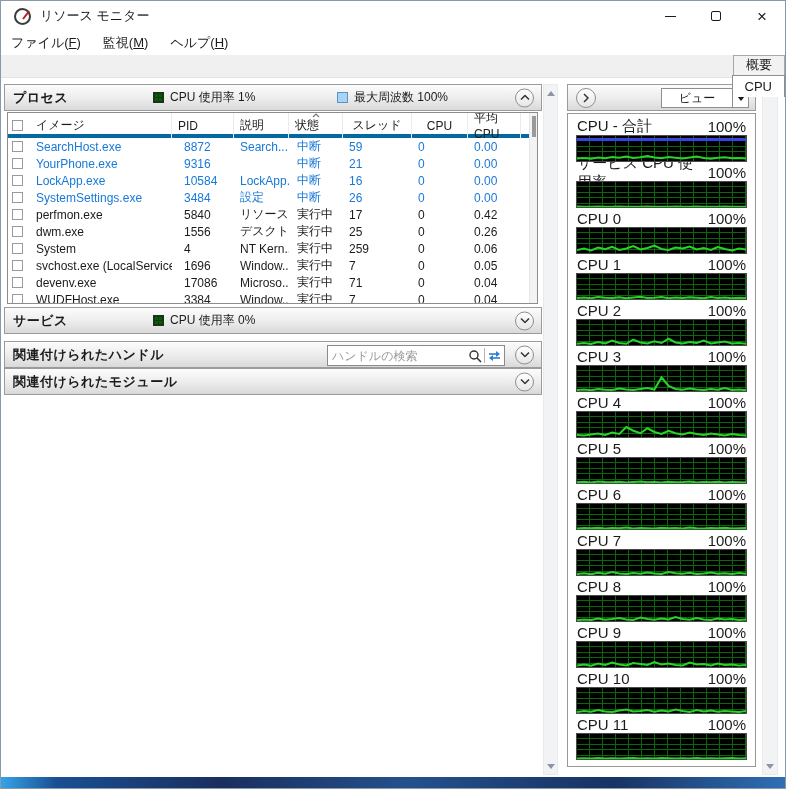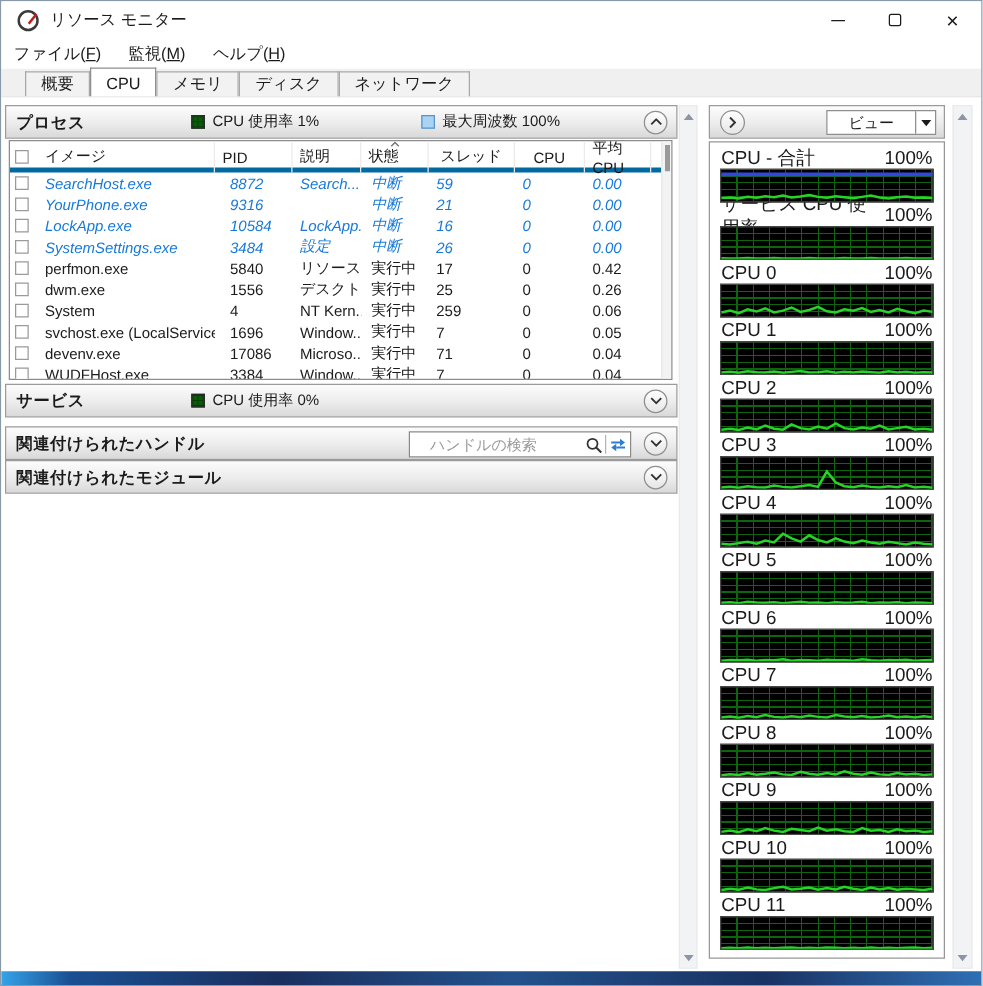--- a/index.html
+++ b/index.html
@@ -17,21 +17,21 @@
   .glyph-min { width:11px; height:1px; background:#1b1b1b; display:block; }
   .glyph-max { width:10px; height:10px; border:1.2px solid #1b1b1b; border-radius:2px; display:block; }
   .glyph-close { font-size:17px; color:#1b1b1b; line-height:1; font-weight:400; }
 
   
   .menubar { position:absolute; top:30px; left:0; right:0; height:24px; background:#fff; display:flex; align-items:center; padding-left:10px; }
   .menu-item { font-size:13px; color:#1b1b1b; margin-right:22px; }
   .menu-item u { text-decoration:underline; }
 
   
-  .tabstrip { position:absolute; top:54px; left:0; right:0; height:23px; background:#f0f0f0; display:flex; align-items:flex-end; padding-left:19px; border-bottom:1px solid #e3e3e3; }
+  .tabstrip { position:absolute; top:54px; left:0; right:0; height:23px; background:#f0f0f0; display:flex; align-items:flex-end; padding-left:19px; border-bottom:1px solid #e3e3e3;flex-direction:column; }
   .tab { font-size:13px; color:#1b1b1b; padding:2px 12px 3px 12px; border:1px solid #a8a8a8; border-bottom:none; background:#f2f2f2; height:20px; display:flex; align-items:center; margin-right:0px; }
   .tab.active { background:#fff; height:23px; padding-top:3px; border-color:#8f8f8f; position:relative; z-index:2; }
 
   
   .content { position:absolute; top:77px; left:0; right:0; bottom:11px; background:#fff; }
 
   
   .secbar { position:absolute; left:3px; width:538px; height:27px; border:1px solid #9b9b9b;
             background:linear-gradient(180deg,#fcfcfc 0%,#ececec 55%,#d9d9d9 100%);
             display:flex; align-items:center; }
@@ -46,32 +46,32 @@
              border:1px solid #8f8f8f; background:linear-gradient(180deg,#ffffff,#e6e6e6); display:flex; align-items:center; justify-content:center; }
 
   
   .ptable { position:absolute; left:6px; top:34px; width:531px; height:192px; border:1px solid #8c8c8c; background:#fff; overflow:hidden; }
   .pgrid { display:grid; grid-template-columns:22px 142px 62px 55px 54px 69px 56px 53px 8px; align-items:center; }
   .phead { height:25px; border-bottom:4px solid #0369a1; position:relative; }
   .phead .hcell { font-size:12px; color:#1b1b1b; height:25px; display:flex; align-items:center; border-right:1px solid #ebebeb; padding:0 6px; position:relative; }
   .hcell.num { justify-content:center; }
   .hcell .sortmark { position:absolute; top:0px; left:50%; transform:translateX(-50%); }
   .prow { height:17px; font-size:12px; color:#1b1b1b; }
-  .prow.suspended { color:#1779d9;font-style:italic; }
+  .prow.suspended { color:#1779d9; }
   .pcell { padding:0 6px; white-space:nowrap; overflow:hidden; }
   .pcell.num { text-align:left; }
   .pcell.pid { padding-left:12px; }
   .pcell.status { padding-left:8px; }
   .cbox { width:11px; height:11px; border:1px solid #9a9a9a; background:#fff; margin-left:4px; display:block; }
   .tbl-scroll { position:absolute; right:0; top:0; bottom:0; width:8px; background:#f3f3f3; border-left:1px solid #e6e6e6; }
   .tbl-thumb { position:absolute; top:3px; left:2px; width:4px; height:21px; background:#9a9a9a; }
 
   
   .searchbox { position:absolute; left:322px; top:3px; width:178px; height:21px; border:1px solid #8a8a8a; background:#fff; display:flex; align-items:center; }
-  .searchbox input { border:none; outline:none; flex:1; min-width:0; font-size:12px; font-family:inherit; color:#1b1b1b; padding:0 16px; }
+  .searchbox input { border:none; outline:none; flex:1; min-width:0; font-size:12px; font-family:inherit; color:#1b1b1b; padding:0 4px; }
   .searchbox input::placeholder { color:#9a9a9a; }
   .sb-div { width:1px; height:15px; background:#b5b5b5; margin:0 2px; }
 
   
   .vscroll { position:absolute; top:6px; bottom:2px; width:15px; background:#f2f3f5; border:1px solid #e9eaec; }
   .vs-left { left:542px; } .vs-right { left:761px; width:16px; }
   .sb-arrow { position:absolute; left:0; right:0; height:16px; display:flex; align-items:center; justify-content:center; }
   .sb-up { top:0; } .sb-down { bottom:0; }
   .tri-up { width:0; height:0; border-left:4px solid transparent; border-right:4px solid transparent; border-bottom:5px solid #8b95a5; }
   .tri-down { width:0; height:0; border-left:4px solid transparent; border-right:4px solid transparent; border-top:5px solid #8b95a5; }

